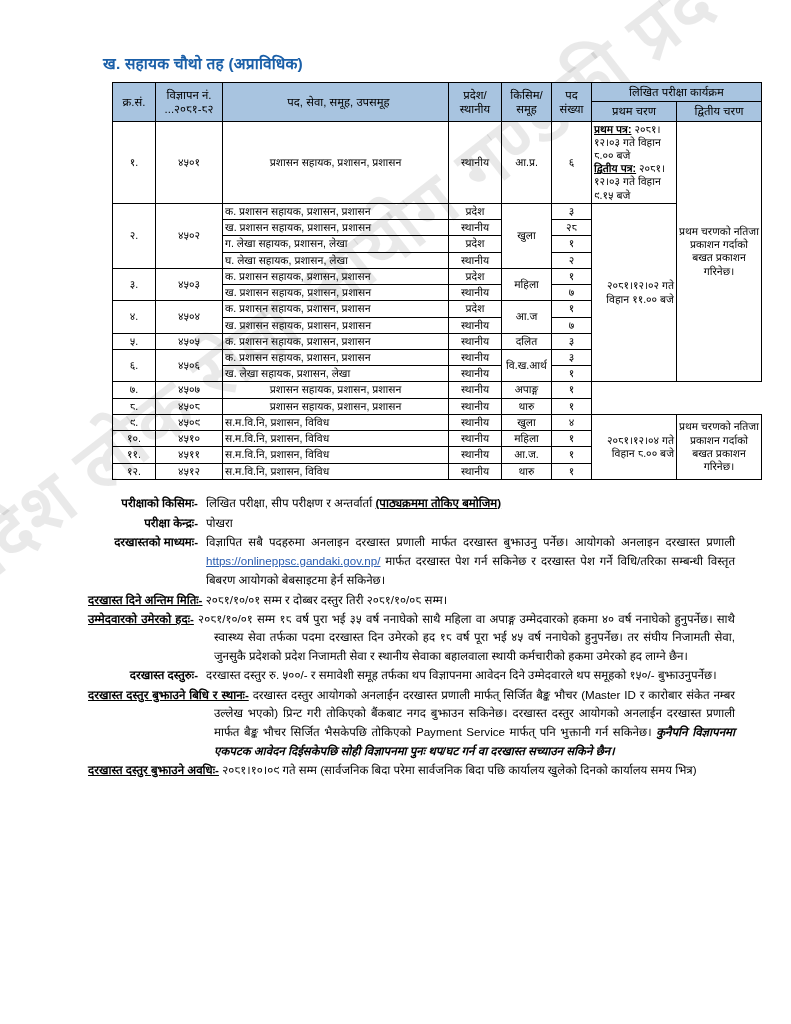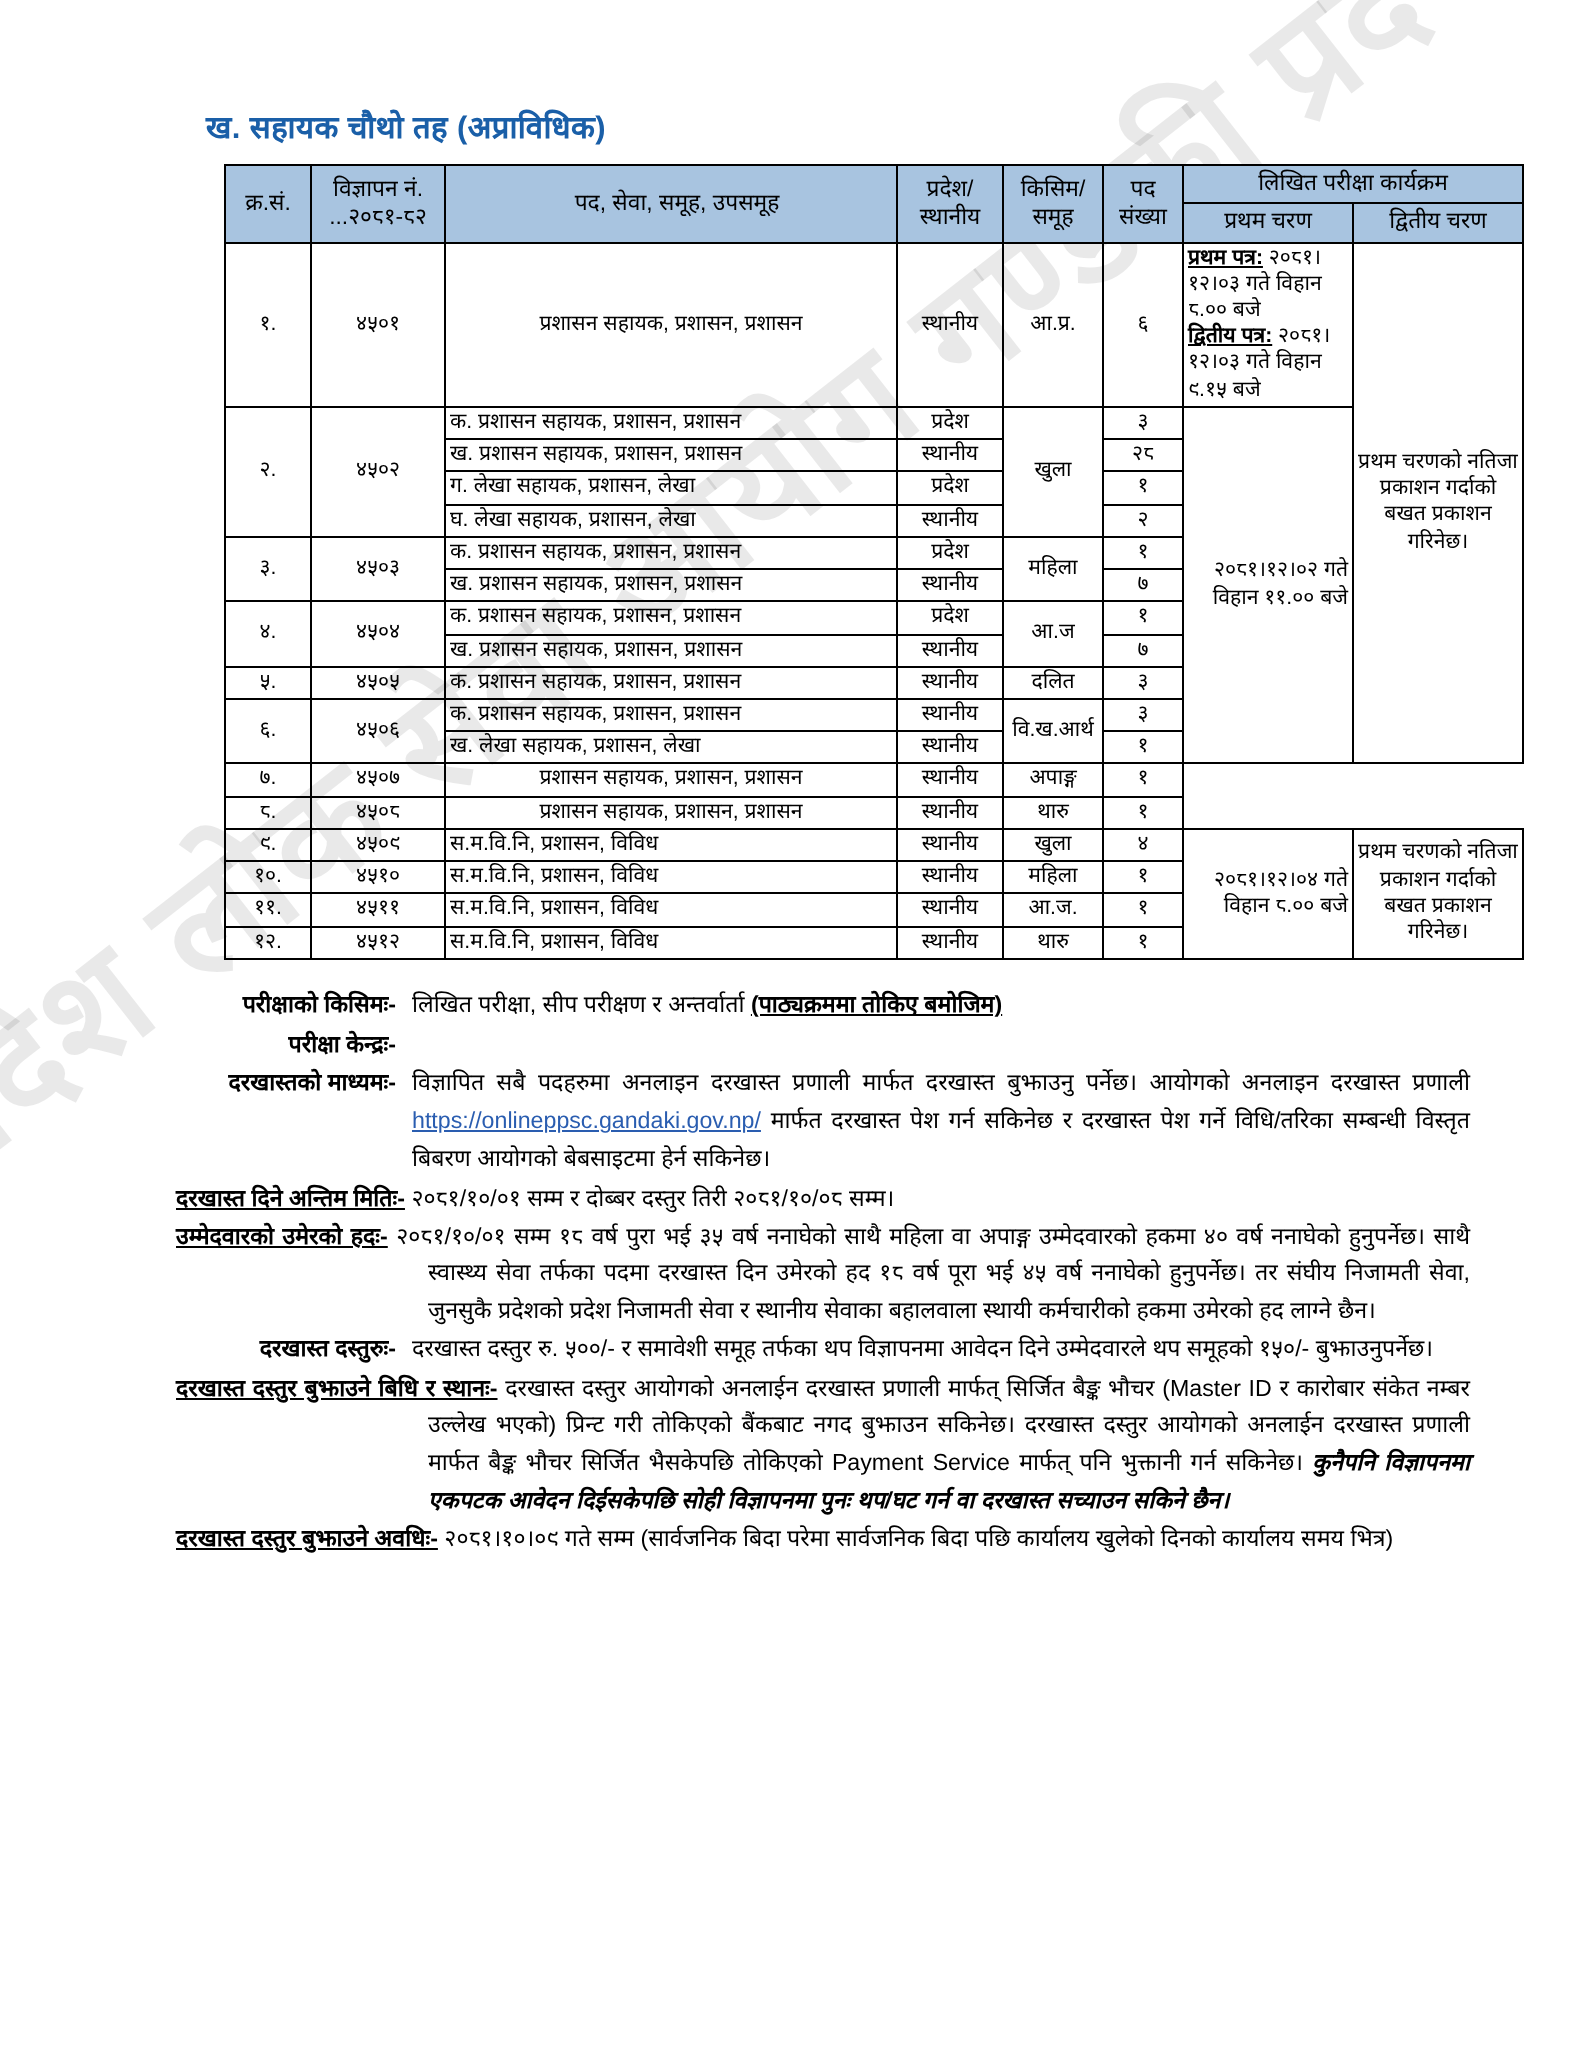--- a/index.html
+++ b/index.html
@@ -351,20 +351,21 @@
 
     <div class="info">
 
       <div class="info-row">
         <div class="info-label">परीक्षाको किसिमः-</div>
         <div class="info-val"><span>लिखित परीक्षा, सीप परीक्षण र अन्तर्वार्ता </span><span class="bold">(पाठ्यक्रममा तोकिए बमोजिम)</span></div>
       </div>
 
       <div class="info-row">
         <div class="info-label">परीक्षा केन्द्रः-</div>
+        <div class="info-val">पोखरा</div>
       </div>
 
       <div class="info-row">
         <div class="info-label">दरखास्तको माध्यमः-</div>
         <div class="info-val"><span>विज्ञापित सबै पदहरुमा अनलाइन दरखास्त प्रणाली मार्फत दरखास्त बुझाउनु पर्नेछ।  आयोगको अनलाइन दरखास्त प्रणाली </span><a class="link" href="#">https://onlineppsc.gandaki.gov.np/</a><span> मार्फत दरखास्त पेश गर्न सकिनेछ र दरखास्त पेश गर्ने विधि/तरिका सम्बन्धी विस्तृत बिबरण आयोगको बेबसाइटमा हेर्न सकिनेछ।</span></div>
       </div>
 
       <div class="hang"><span class="bold">दरखास्त दिने अन्तिम मितिः-</span><span> २०८१/१०/०१ सम्म र दोब्बर दस्तुर तिरी २०८१/१०/०८ सम्म।</span></div>
 
       <div class="hang"><span class="bold">उम्मेदवारको उमेरको हदः-</span><span> २०८१/१०/०१ सम्म १८ वर्ष पुरा भई ३५ वर्ष ननाघेको साथै महिला वा अपाङ्ग उम्मेदवारको हकमा ४० वर्ष ननाघेको हुनुपर्नेछ।  साथै स्वास्थ्य सेवा तर्फका पदमा दरखास्त दिन उमेरको हद १८ वर्ष पूरा भई ४५  वर्ष ननाघेको हुनुपर्नेछ। तर संघीय निजामती सेवा, जुनसुकै प्रदेशको प्रदेश निजामती सेवा र स्थानीय सेवाका बहालवाला स्थायी कर्मचारीको हकमा उमेरको हद लाग्ने छैन।</span></div>

